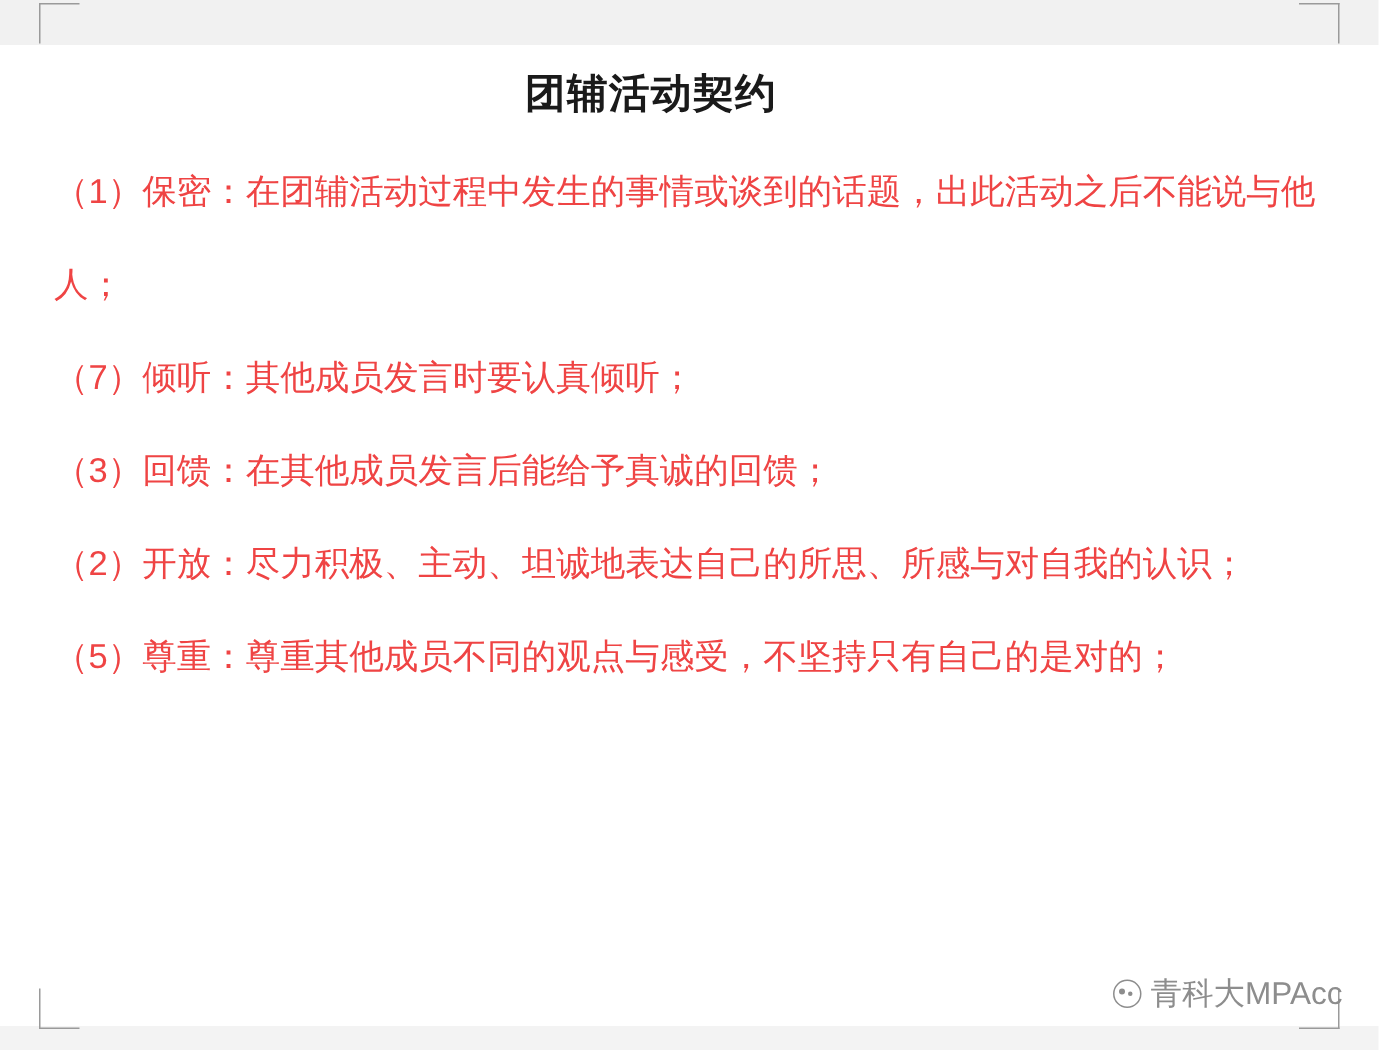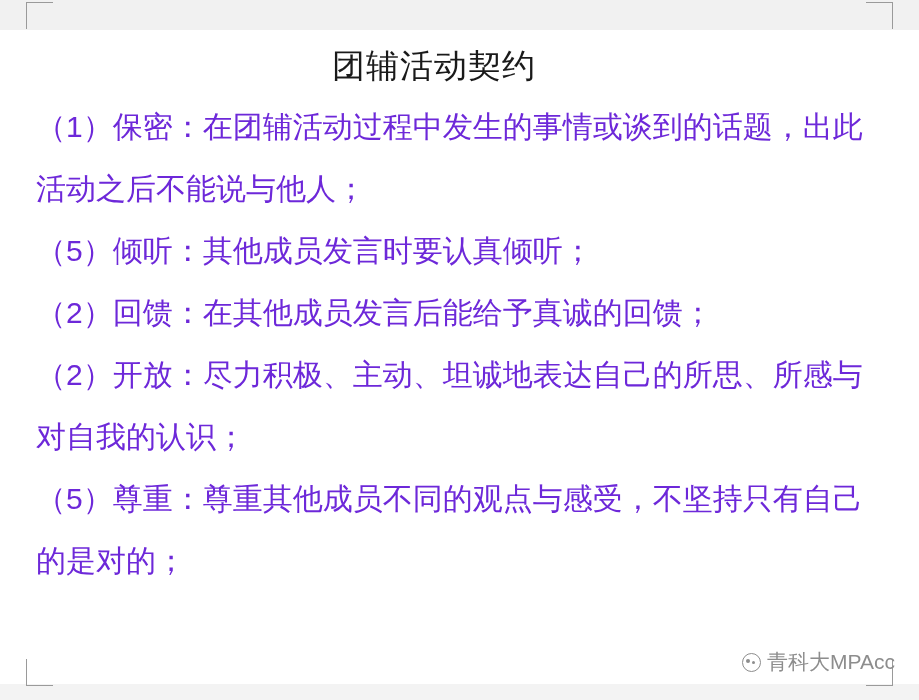--- a/index.html
+++ b/index.html
@@ -64,33 +64,33 @@
     bottom: 14px;
     right: 26px;
     border-width: 0 1px 1px 0;
   }
   .doc-title {
     position: absolute;
     top: 44px;
     left: 0;
     width: 868px;
     text-align: center;
-    font-size: 33px;
-    font-weight: normal;
+    font-size: 27px;
+    font-weight: bold;
     color: #1a1a1a;
     letter-spacing: 1px;
     font-family: "Liberation Sans", sans-serif;
   }
   .body-text {
     position: absolute;
     top: 96px;
     left: 36px;
     width: 856px;
-    color: #6d28d9;
-    font-size: 30px;
+    color: #ef4444;
+    font-size: 23px;
     line-height: 62px;
     font-family: "Liberation Sans", sans-serif;
   }
   .clause {
     margin: 0;
     padding: 0;
     text-indent: 0;
   }
   .watermark {
     position: absolute;
@@ -142,22 +142,22 @@
 
   <div class="corner tl"></div>
   <div class="corner tr"></div>
   <div class="corner bl"></div>
   <div class="corner br"></div>
 
   <div class="doc-title">团辅活动契约</div>
 
   <div class="body-text">
     <p class="clause">（1）保密：在团辅活动过程中发生的事情或谈到的话题，出此活动之后不能说与他人；</p>
-    <p class="clause">（5）倾听：其他成员发言时要认真倾听；</p>
-    <p class="clause">（2）回馈：在其他成员发言后能给予真诚的回馈；</p>
+    <p class="clause">（7）倾听：其他成员发言时要认真倾听；</p>
+    <p class="clause">（3）回馈：在其他成员发言后能给予真诚的回馈；</p>
     <p class="clause">（2）开放：尽力积极、主动、坦诚地表达自己的所思、所感与对自我的认识；</p>
     <p class="clause">（5）尊重：尊重其他成员不同的观点与感受，不坚持只有自己的是对的；</p>
   </div>
 
   <div class="watermark">
     <span class="wm-logo"></span>
     <span>青科大MPAcc</span>
   </div>
 
 </div>

